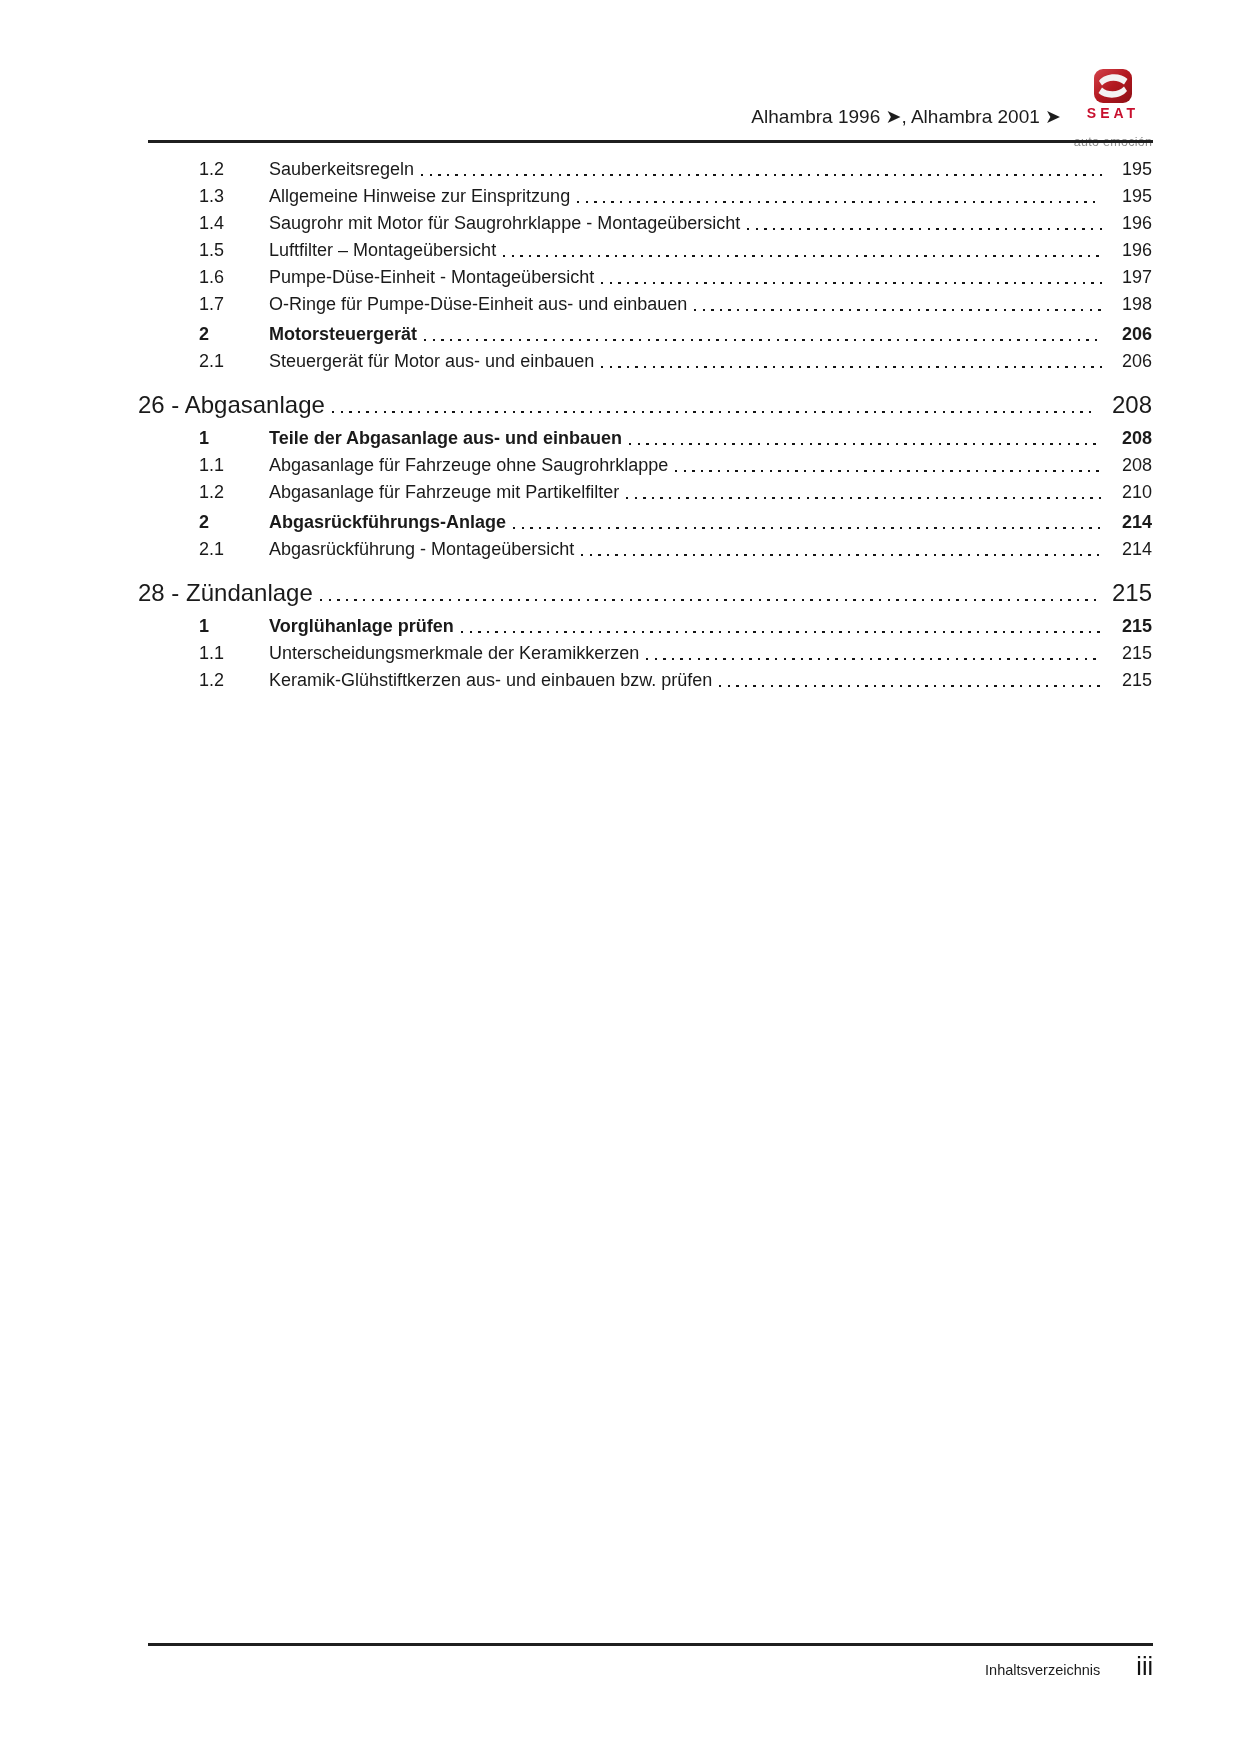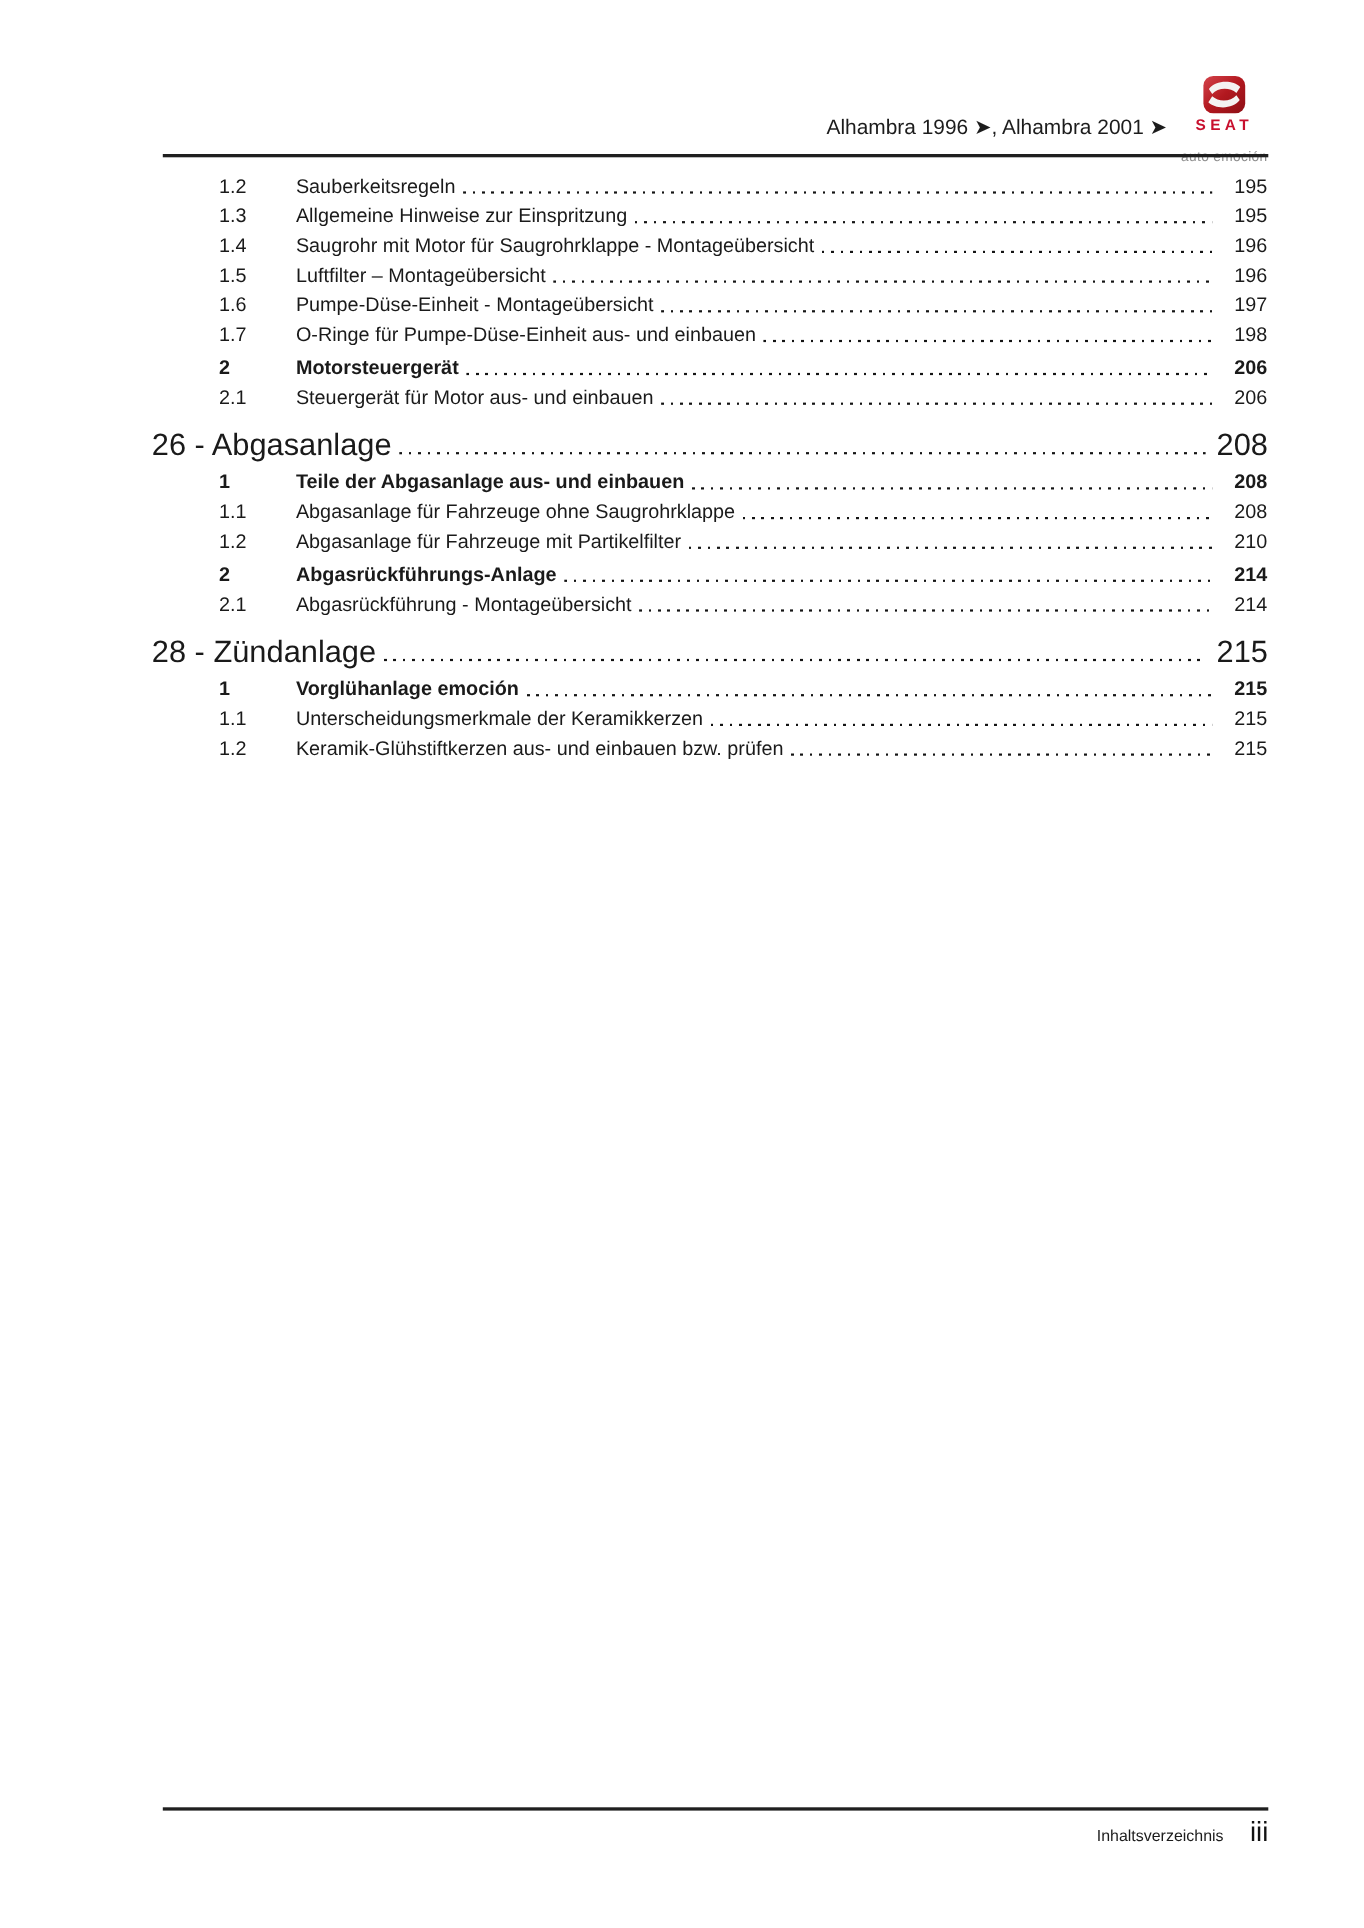--- a/index.html
+++ b/index.html
@@ -28,25 +28,25 @@
   .toc-row.bold{margin-top:3px;font-weight:bold;}
   .toc-num{width:61px;flex:0 0 61px;}
   .toc-idx{width:70px;flex:0 0 70px;}
   .toc-title{white-space:nowrap;}
   .leader{flex:1 1 auto;position:relative;min-width:20px;}
   .leader::after{
     content:"";position:absolute;left:7px;right:10px;bottom:7px;height:2.4px;
     background-image:repeating-linear-gradient(to right,#141414 0 2.4px,transparent 2.4px 8.6px);
   }
   .toc-page{flex:0 0 40px;width:40px;text-align:right;}
-  .toc-section-row{display:flex;font-size:28px;line-height:34px;margin-top:13px;justify-content:flex-end;}
+  .toc-section-row{display:flex;font-size:24px;line-height:34px;margin-top:13px;justify-content:flex-end;}
   .toc-section-row .leader::after{bottom:9px;}
   .toc-section-row .toc-page{flex:0 0 46px;width:46px;}
   
-  .footer{position:absolute;right:87px;top:1652px;display:flex;align-items:baseline;gap:24px;white-space:nowrap;}
+  .footer{position:absolute;right:87px;top:1652px;display:flex;align-items:baseline;gap:36px;white-space:nowrap;}
   .footer-label{font-size:14.5px;color:#1c1c1c;}
   .footer-page{font-size:25px;color:#111;}
 </style>
 </head>
 <body>
 
 <div class="page">
 
   <div class="header">
     <div class="header-text">
@@ -186,21 +186,21 @@
 
   <div class="toc-section-row">
     <span class="toc-title">28 - Zündanlage</span>
     <span class="leader"></span>
     <span class="toc-page">215</span>
   </div>
 
   <div class="toc-row bold">
     <span class="toc-num"></span>
     <span class="toc-idx">1</span>
-    <span class="toc-title">Vorglühanlage emoción</span>
+    <span class="toc-title">Vorglühanlage prüfen</span>
     <span class="leader"></span>
     <span class="toc-page">215</span>
   </div>
 
   <div class="toc-row">
     <span class="toc-num"></span>
     <span class="toc-idx">1.1</span>
     <span class="toc-title">Unterscheidungsmerkmale der Keramikkerzen</span>
     <span class="leader"></span>
     <span class="toc-page">215</span>

